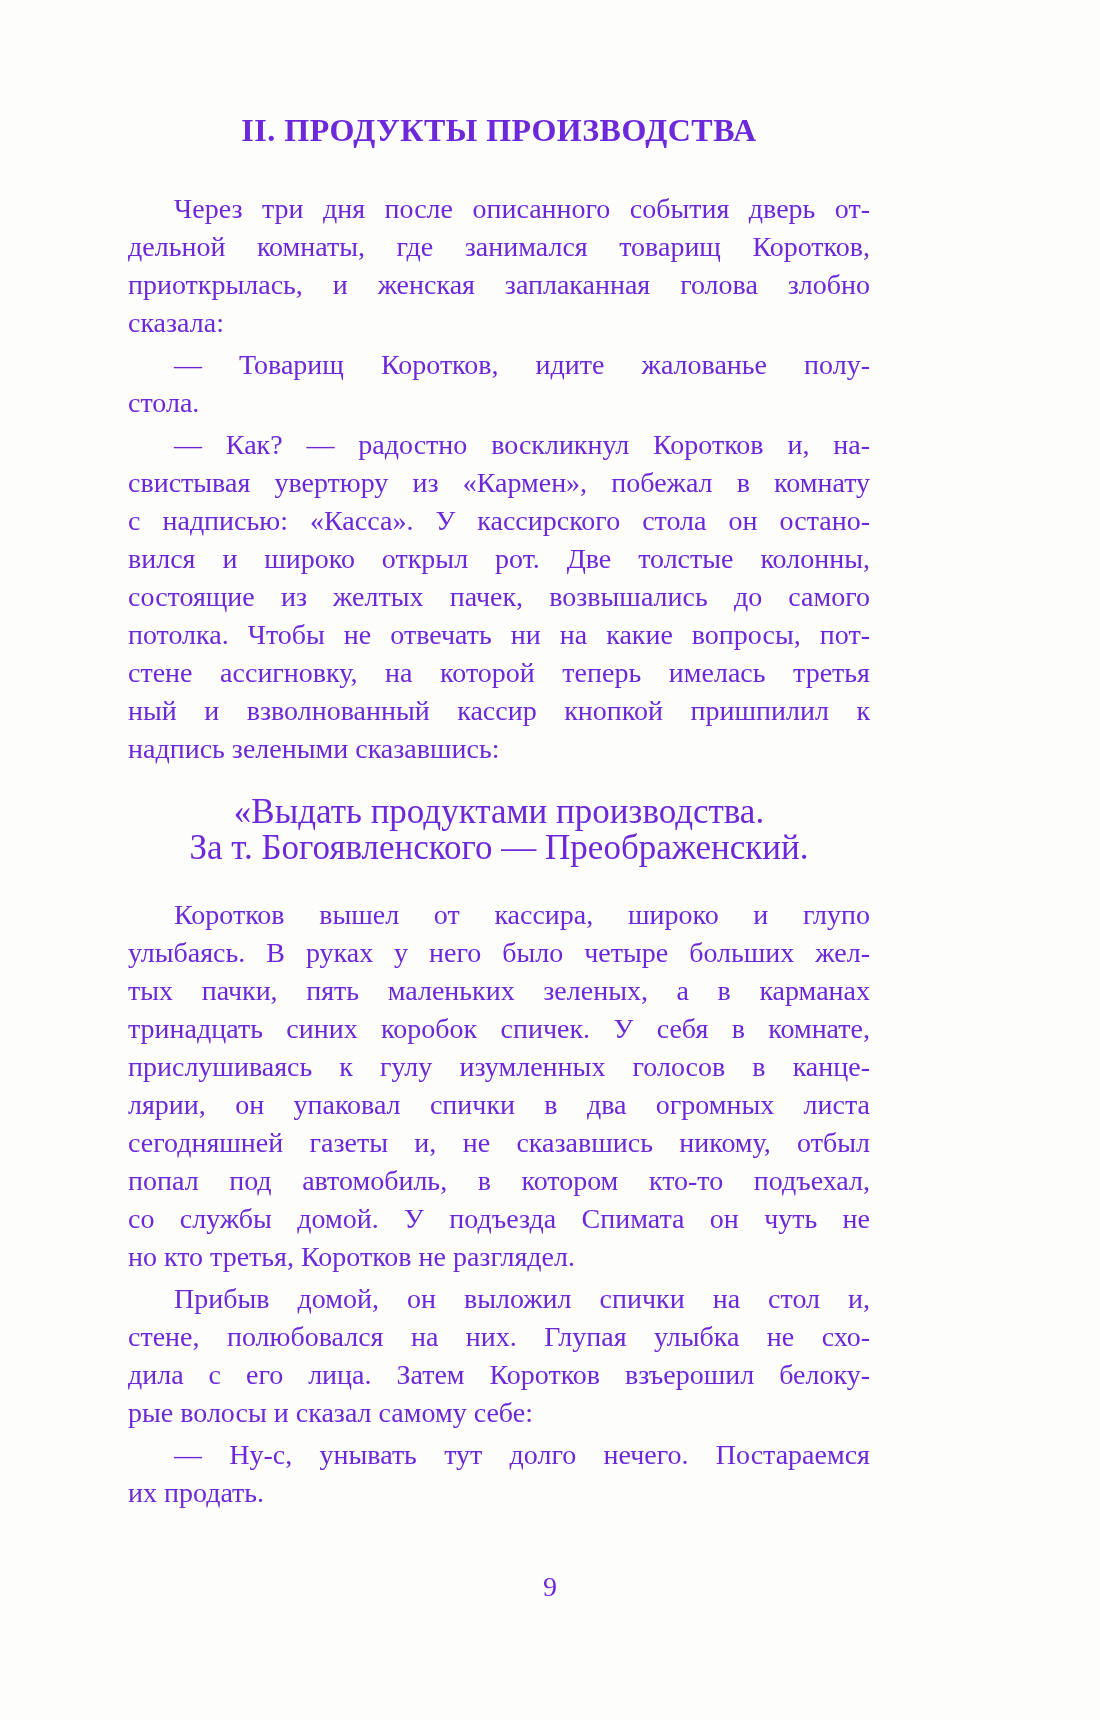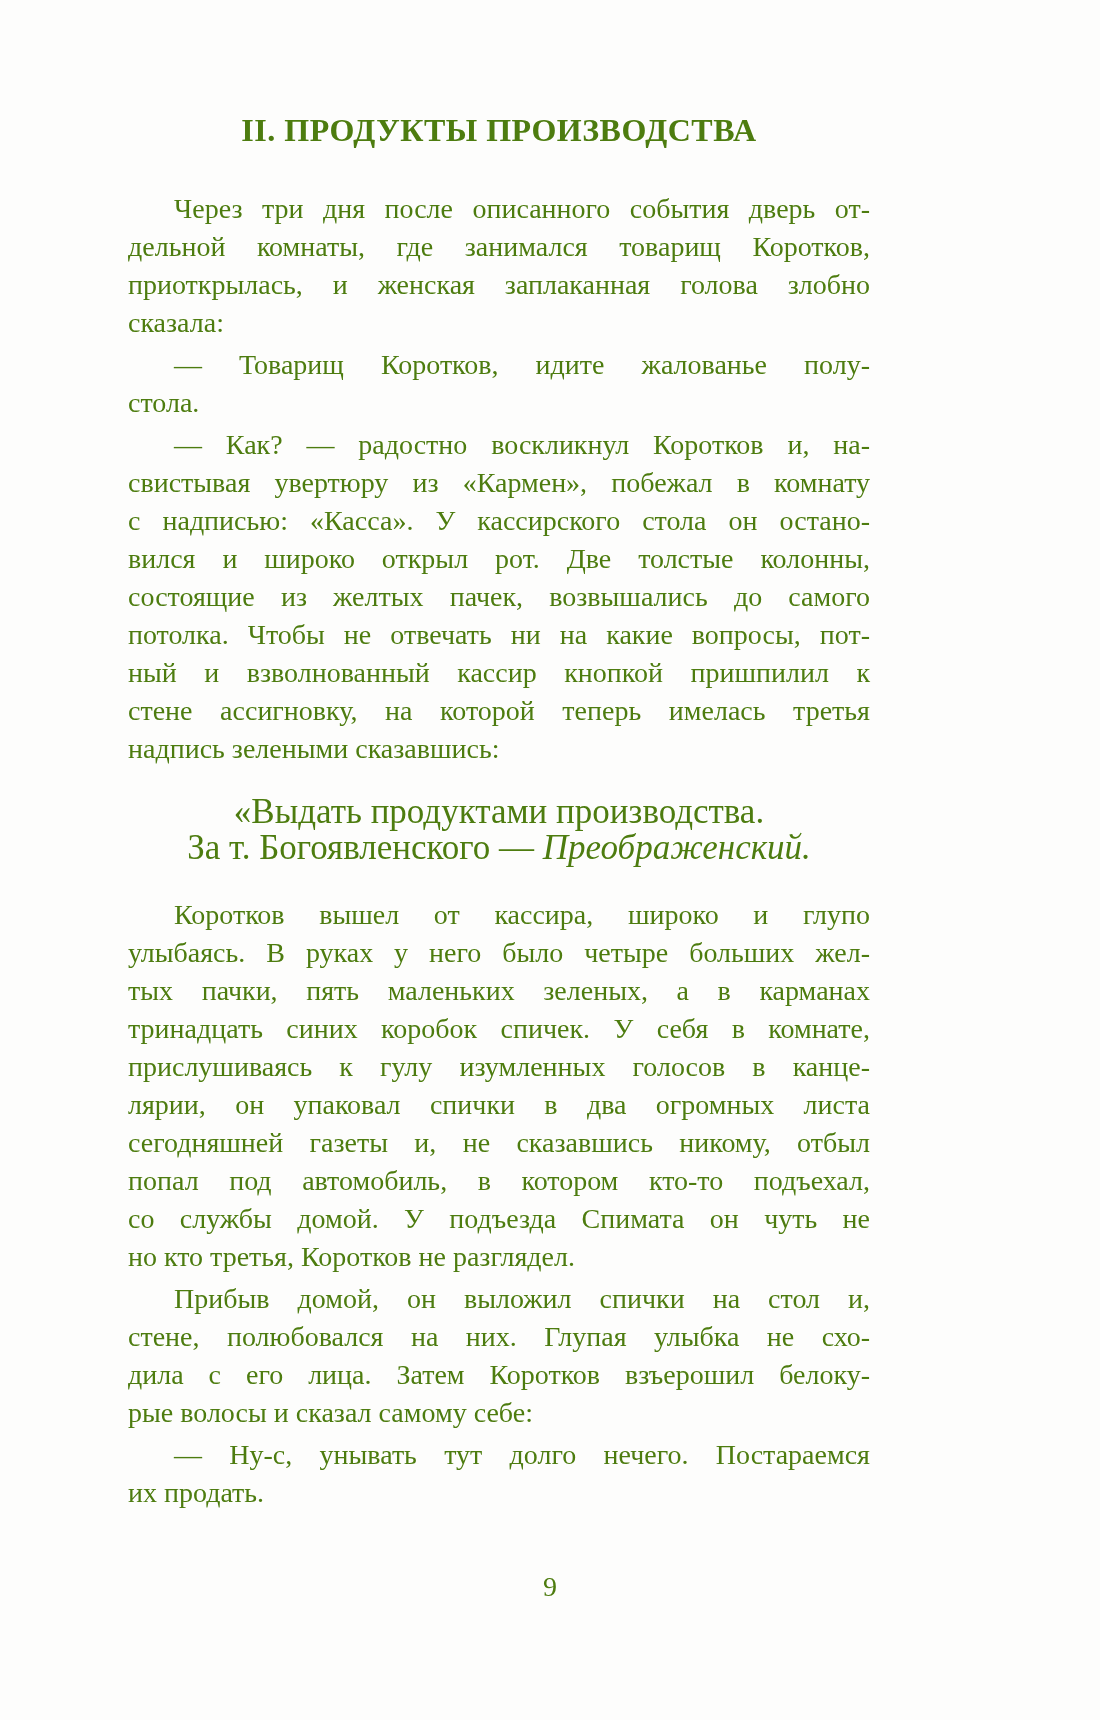--- a/index.html
+++ b/index.html
@@ -5,21 +5,21 @@
   html, body {
     margin: 0;
     padding: 0;
     background: #ffffff;
   }
   .page {
     position: relative;
     width: 1100px;
     height: 1720px;
     background: #fdfdfc;
-    color: #4d7c0f;
+    color: #6d28d9;
     font-family: "Liberation Serif", "DejaVu Serif", serif;
     overflow: hidden;
   }
   .text-block {
     position: absolute;
     left: 124px;
     top: 110px;
     width: 750px;
   }
   .heading {
@@ -49,21 +49,20 @@
   }
   .quote {
     margin: 26px 0 30px 0;
     text-align: center;
   }
   .qline {
     font-size: 35px;
     line-height: 36px;
   }
   .qline .it {
-    font-style: italic;
   }
   .page-number {
     position: absolute;
     top: 1568px;
     left: 0;
     width: 1100px;
     text-align: center;
     font-size: 28px;
     line-height: 38px;
   }
@@ -85,22 +84,22 @@
           <div class="line first">— Товарищ Коротков, идите жалованье полу-</div>
           <div class="line last">стола.</div>
         </div>
         <div class="para">
           <div class="line first">— Как? — радостно воскликнул Коротков и, на-</div>
           <div class="line">свистывая увертюру из «Кармен», побежал в комнату</div>
           <div class="line">с надписью: «Касса». У кассирского стола он остано-</div>
           <div class="line">вился и широко открыл рот. Две толстые колонны,</div>
           <div class="line">состоящие из желтых пачек, возвышались до самого</div>
           <div class="line">потолка. Чтобы не отвечать ни на какие вопросы, пот-</div>
+          <div class="line">стене ассигновку, на которой теперь имелась третья</div>
           <div class="line">ный и взволнованный кассир кнопкой пришпилил к</div>
-          <div class="line">стене ассигновку, на которой теперь имелась третья</div>
           <div class="line last">надпись зелеными сказавшись:</div>
         </div>
         <div class="quote">
           <div class="qline"><span>«Выдать продуктами производства.</span></div>
           <div class="qline"><span>За т. Богоявленского — </span><span class="it">Преображенский.</span></div>
         </div>
         <div class="para">
           <div class="line first">Коротков вышел от кассира, широко и глупо</div>
           <div class="line">улыбаясь. В руках у него было четыре больших жел-</div>
           <div class="line">тых пачки, пять маленьких зеленых, а в карманах</div>

